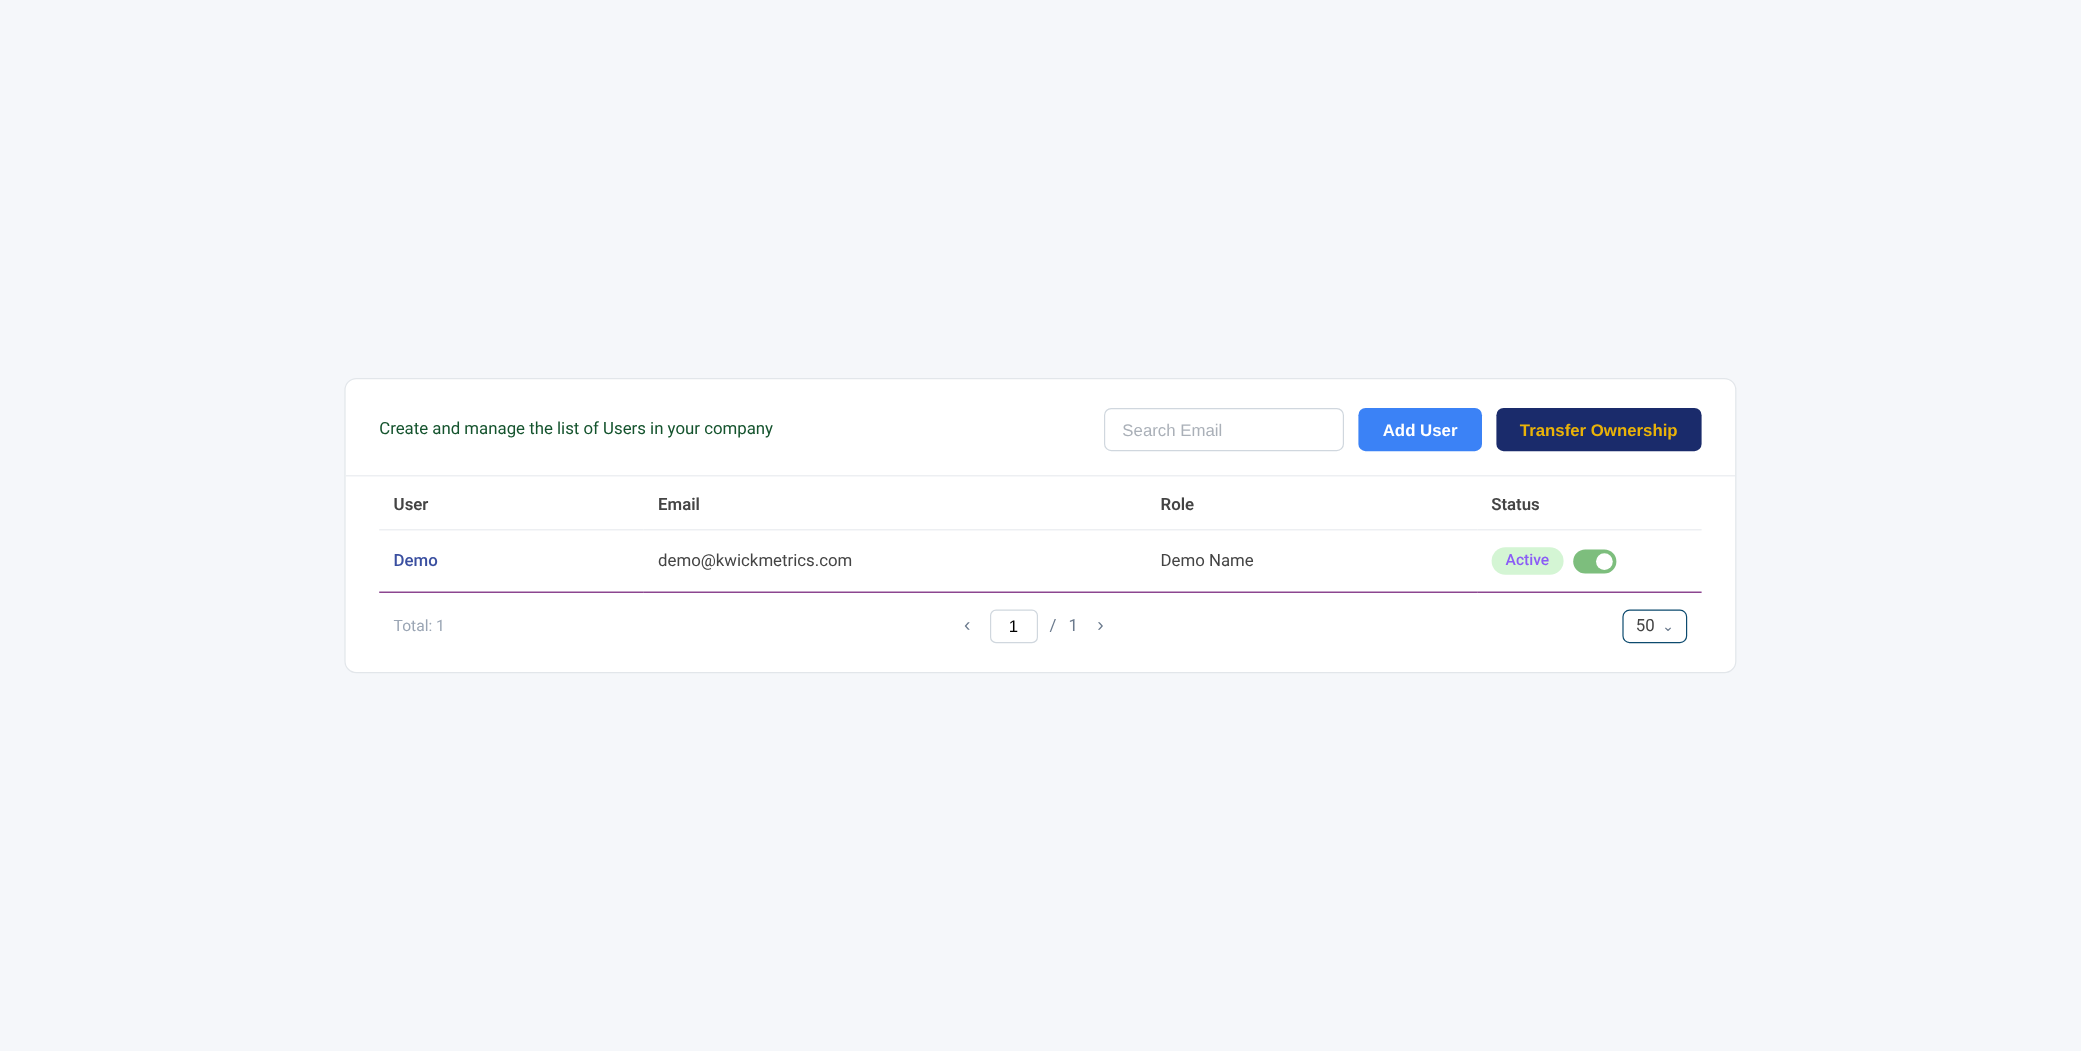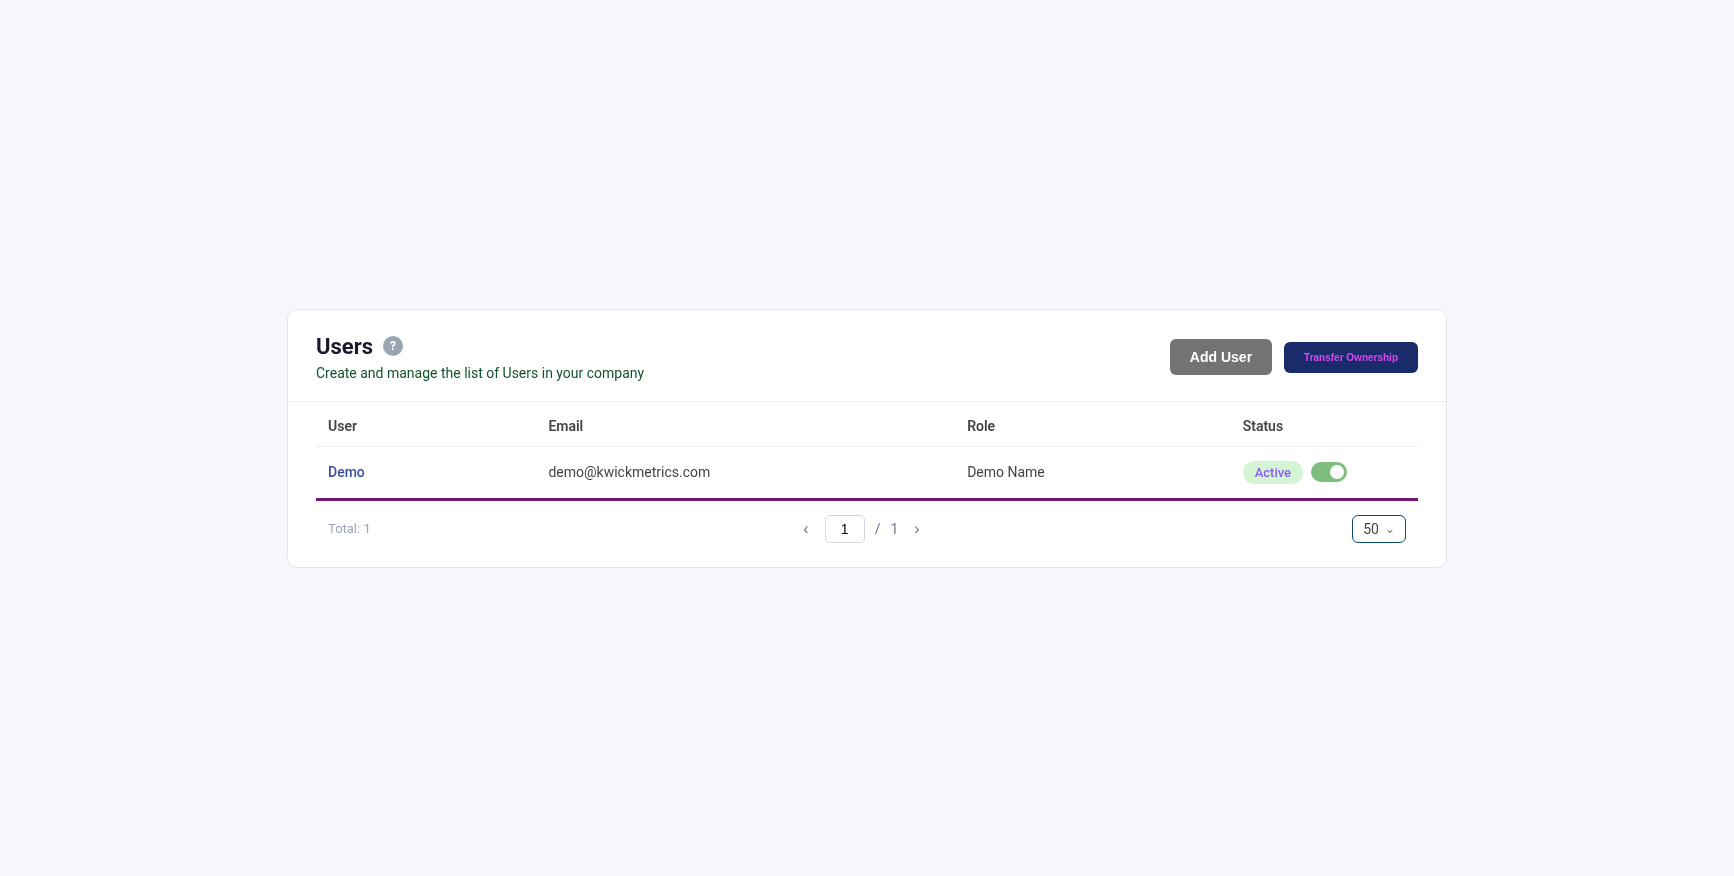--- a/index.html
+++ b/index.html
@@ -97,38 +97,38 @@
       width: 200px;
       outline: none;
       background: #fff;
     }
 
     .search-input::placeholder {
       color: #aab0b8;
     }
 
     .btn-add-user {
-      background: #737373;
+      background: #3b82f6;
       color: #fff;
       border: none;
       border-radius: 6px;
       padding: 10px 20px;
       font-size: 14px;
       font-weight: 600;
       cursor: pointer;
       white-space: nowrap;
     }
 
     .btn-transfer {
       background: #1a2b6b;
-      color: #d946ef;
+      color: #eab308;
       border: none;
       border-radius: 6px;
       padding: 10px 20px;
-      font-size: 10px;
+      font-size: 14px;
       font-weight: 600;
       cursor: pointer;
       white-space: nowrap;
     }
 
     .table-container {
       padding: 0 28px 24px 28px;
     }
 
     .data-table {
@@ -142,21 +142,21 @@
       font-size: 14px;
       font-weight: 600;
       color: #444;
       border-bottom: 1px solid #e9ecef;
     }
 
     .data-table td {
       padding: 14px 12px;
       font-size: 14px;
       color: #444;
-      border-bottom: 3px solid #701a75;
+      border-bottom: 1px solid #701a75;
     }
 
     .user-name-link {
       color: #3a4fa0;
       font-weight: 500;
       text-decoration: none;
       cursor: pointer;
     }
 
     .status-badge-container {
@@ -276,29 +276,24 @@
     .th-role { width: 25%; }
     .th-status { width: 17%; }
   </style>
 </head>
 <body>
 
 <div class="page-wrapper">
   <div class="card">
     <div class="card-header">
       <div class="header-left">
-        <div class="header-title-row">
-          <h1 class="page-title">Users</h1>
-          <div class="help-icon">
-            <span>?</span>
-          </div>
-        </div>
         <p class="page-subtitle">Create and manage the list of Users in your company</p>
       </div>
       <div class="header-actions">
+        <input class="search-input" type="text" placeholder="Search Email" style="">
         <button class="btn-add-user">Add User</button>
         <button class="btn-transfer">Transfer Ownership</button>
       </div>
     </div>
 
     <div class="table-container">
       <table class="data-table">
         <thead>
           <tr>
             <th class="th-name">

